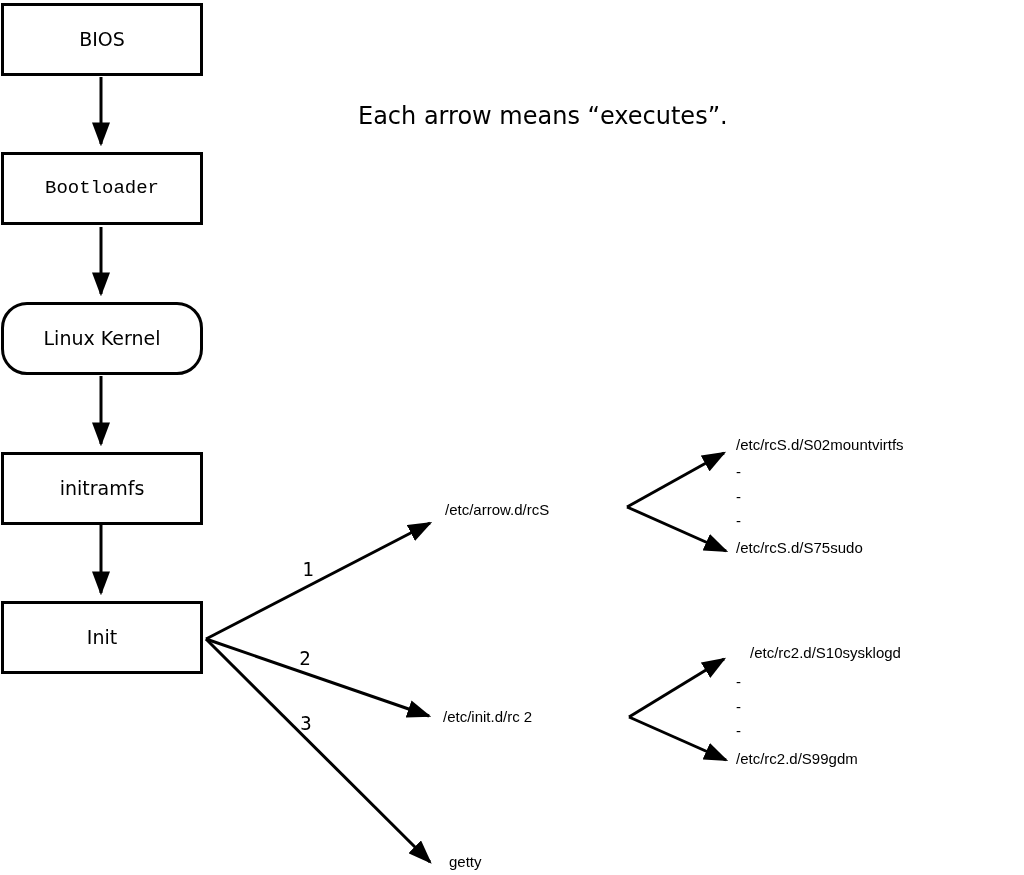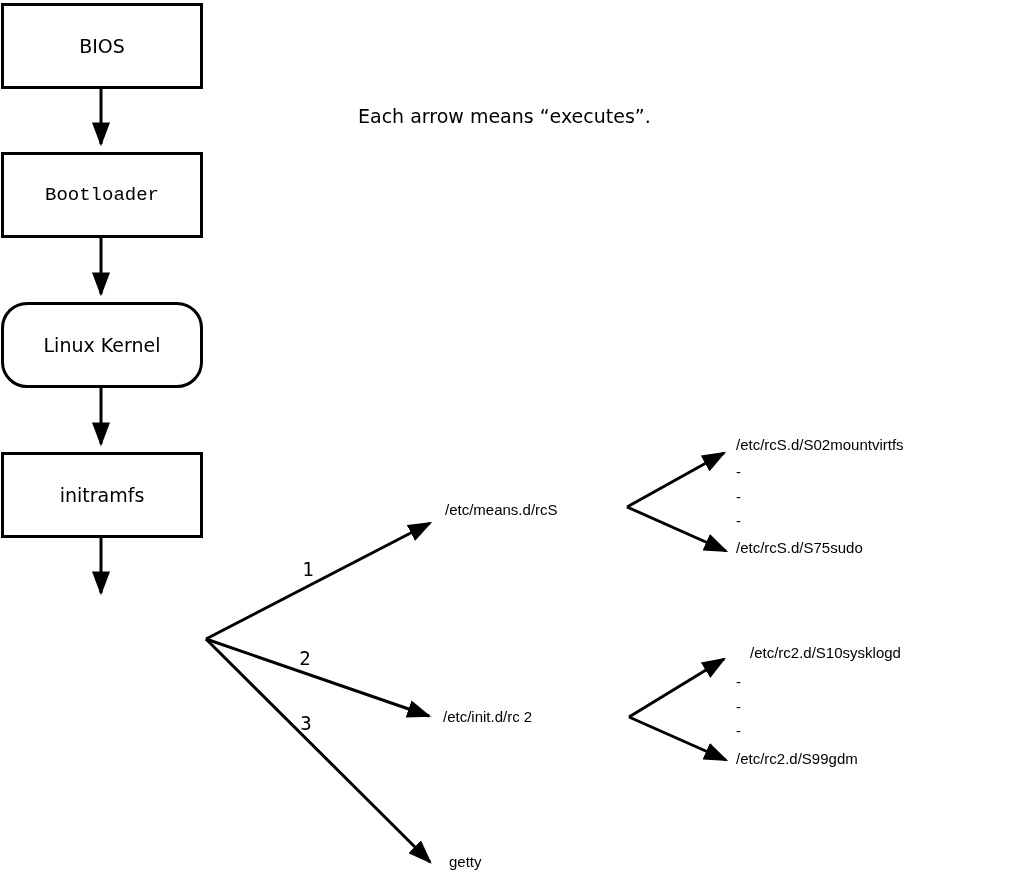--- a/index.html
+++ b/index.html
@@ -14,21 +14,21 @@
   }
   #edges {
     position: absolute;
     left: 0; top: 0;
     width: 1024px; height: 875px;
   }
   .box {
     position: absolute;
     left: 1px;
     width: 202px;
-    height: 86px;
+    height: 73px;
     box-sizing: border-box;
     border: 3px solid #000000;
     background: #ffffff;
     display: flex;
     align-items: center;
     justify-content: center;
     font-size: 19px;
     line-height: 1;
     white-space: nowrap;
   }
@@ -36,21 +36,21 @@
   .box-bootloader { top: 152px; font-family: Liberation Mono, monospace; }
   .box-kernel     { top: 302px; border-radius: 26px; }
   .box-initramfs  { top: 452px; }
   .box-init       { top: 601px; }
 
   .note {
     position: absolute;
     left: 358px;
     top: 116px;
     transform: translateY(-50%);
-    font-size: 19px;
+    font-size: 24px;
     white-space: nowrap;
   }
   .mono {
     position: absolute;
     font-family: Liberation Sans, sans-serif;
     font-size: 15px;
     line-height: 1;
     white-space: pre;
     transform: translateY(-50%);
   }
@@ -97,26 +97,29 @@
   </div>
   <div class="box box-bootloader">
     <span>Bootloader</span>
   </div>
   <div class="box box-kernel">
     <span>Linux Kernel</span>
   </div>
   <div class="box box-initramfs">
     <span>initramfs</span>
   </div>
+  <div class="box box-init">
+    <span>Init</span>
+  </div>
 
   <div class="edge-num" style="left:308px; top:569px;">1</div>
   <div class="edge-num" style="left:305px; top:658px;">2</div>
   <div class="edge-num" style="left:306px; top:723px;">3</div>
 
-  <div class="mono" style="left:445px; top:509px;">/etc/means.d/rcS</div>
+  <div class="mono" style="left:445px; top:509px;">/etc/arrow.d/rcS</div>
   <div class="mono" style="left:443px; top:716px;">/etc/init.d/rc 2</div>
   <div class="mono" style="left:449px; top:861px;">getty</div>
 
   <div class="mono" style="left:736px; top:444px;">/etc/rcS.d/S02mountvirtfs</div>
   <div class="mono" style="left:736px; top:471px;">-</div>
   <div class="mono" style="left:736px; top:496px;">-</div>
   <div class="mono" style="left:736px; top:520px;">-</div>
   <div class="mono" style="left:736px; top:547px;">/etc/rcS.d/S75sudo</div>
 
   <div class="mono" style="left:736px; top:652px;margin-left:14px;">/etc/rc2.d/S10sysklogd</div>

